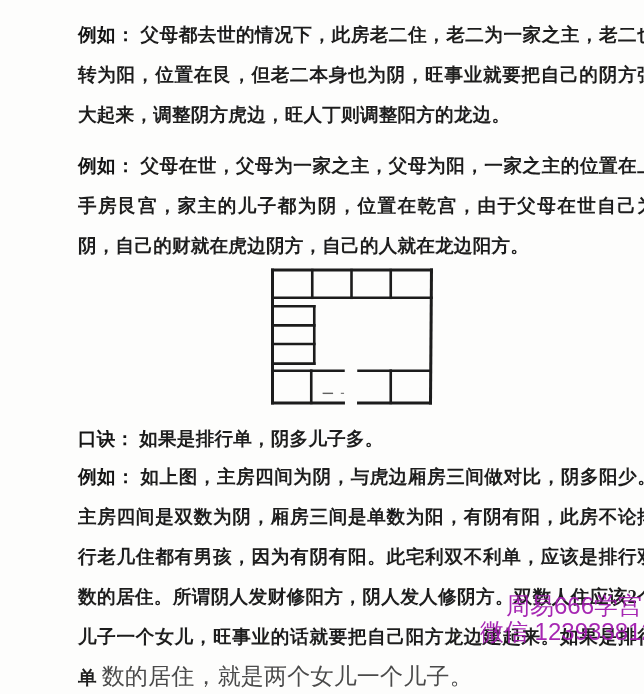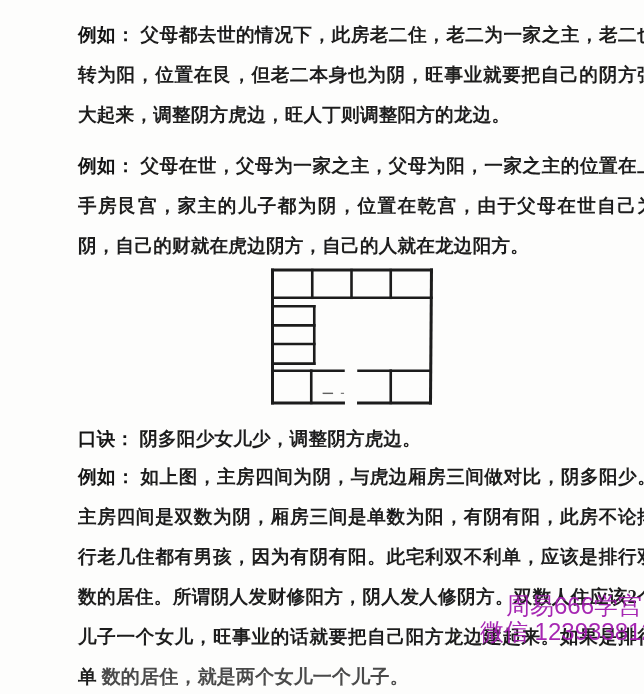--- a/index.html
+++ b/index.html
@@ -32,22 +32,22 @@
   .para .label {
     font-weight: 800;
     color: #141414;
   }
   .p1 { top: 15px; }
   .p2 { top: 146px; }
   .koujue { top: 419px; }
   .p3 { top: 457px; }
   .p3 .tail {
     color: #4a4a4a;
-    font-weight: 700;
-    font-size: 19px;
+    font-weight: 400;
+    font-size: 23px;
   }
   .diagram-wrap {
     position: absolute;
     left: 231px; top: 268px;
     width: 162px; height: 137px;
   }
   .diagram-wrap svg { display: block; width: 100%; height: 100%; }
   .watermark {
     position: absolute;
     left: 424px; top: 593px;
@@ -103,21 +103,21 @@
       <line x1="40" y1="101.5" x2="40" y2="133.5" stroke-width="2.6"></line>
       <line x1="119" y1="101.5" x2="119" y2="133.5" stroke-width="2.6"></line>
 
       <line x1="52" y1="124" x2="61" y2="124" stroke-width="1.4" opacity="0.7"></line>
       <line x1="70" y1="124" x2="72" y2="124" stroke-width="1.2" opacity="0.6"></line>
     </svg>
   </div>
 
   <p class="para koujue">
     <span class="label">口诀：</span>
-    <span>阴多阳少女儿少，调整阴方虎边。</span>
+    <span>如果是排行单，阴多儿子多。</span>
   </p>
 
   <p class="para p3">
     <span class="label">例如：</span>
     <span>如上图，主房四间为阴，与虎边厢房三间做对比，阴多阳少。主房四间是双数为阴，厢房三间是单数为阳，有阴有阳，此房不论排行老几住都有男孩，因为有阴有阳。此宅利双不利单，应该是排行双数的居住。所谓阴人发财修阳方，阴人发人修阴方。双数人住应该2个儿子一个女儿，旺事业的话就要把自己阳方龙边建起来。如果是排行单</span>
     <span class="tail">数的居住，就是两个女儿一个儿子。</span>
   </p>
 
   <div class="watermark" style="color: #a21caf;">
     <span class="wm-line">周易666学宫</span>

